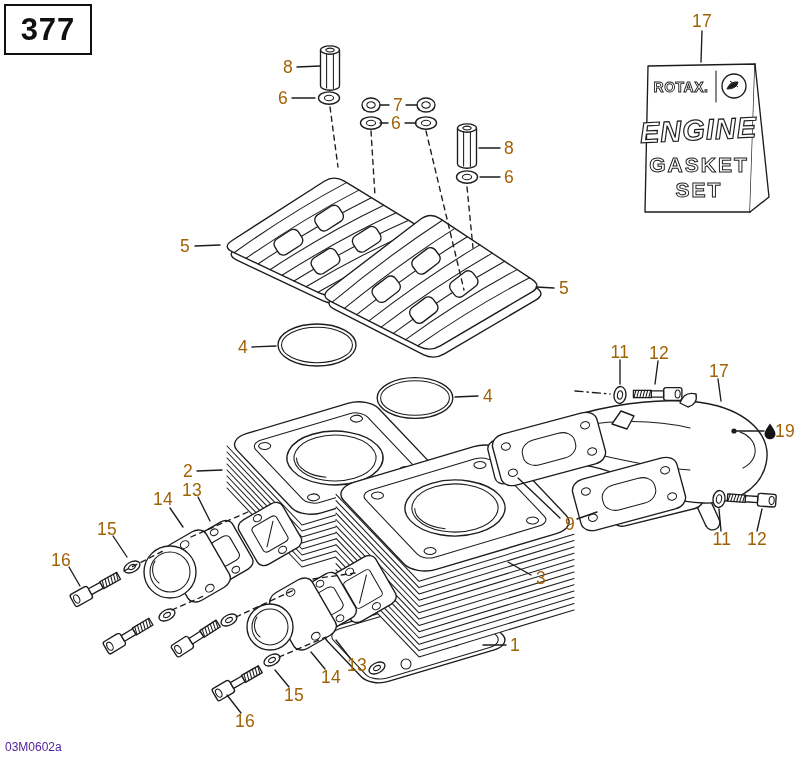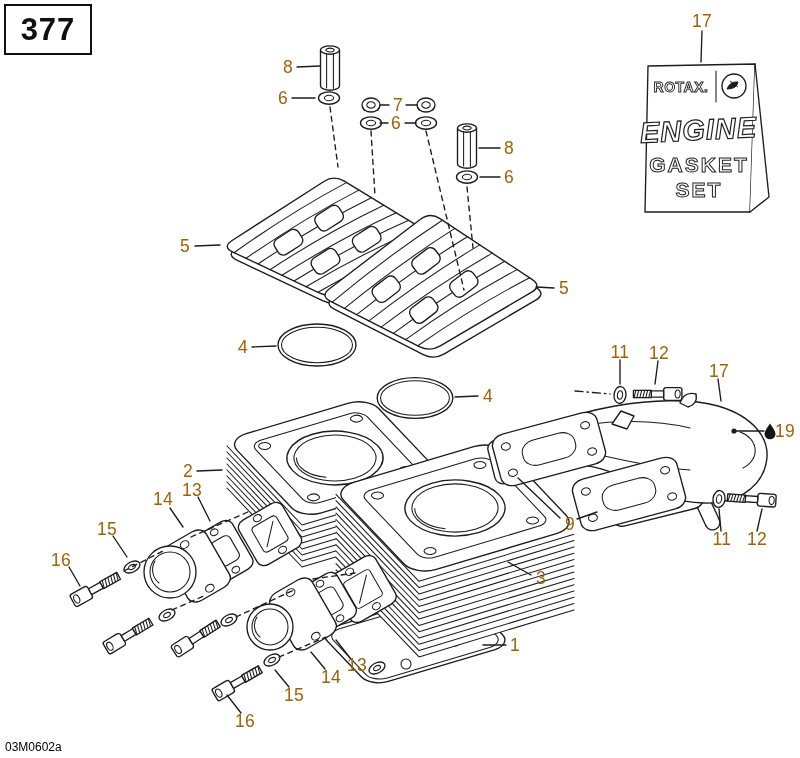--- a/index.html
+++ b/index.html
@@ -6,21 +6,21 @@
   .stage{position:relative;width:800px;height:758px;background:#fff;overflow:hidden;
          font-family:"Liberation Sans",sans-serif;}
   .stage svg{position:absolute;left:0;top:0;}
   svg *{vector-effect:non-scaling-stroke;}
   .ln{stroke:#1c1c1c;stroke-width:1.35;fill:none;stroke-linecap:round;stroke-linejoin:round;}
   .thin{stroke-width:1.05;}
   .fw{fill:#ffffff;}
   .badge{position:absolute;left:4px;top:4px;width:84px;height:47px;border:2px solid #101010;
          display:flex;align-items:center;justify-content:center;
          font-weight:700;font-size:31px;color:#101010;letter-spacing:1px;background:#fff;z-index:5;}
-  .code{position:absolute;left:5px;top:740px;font-size:12px;color:#000000;z-index:5;}
+  .code{position:absolute;left:5px;top:740px;font-size:12px;color:#4c1d95;z-index:5;}
   #callout-layer{position:absolute;left:0;top:0;width:800px;height:758px;z-index:4;pointer-events:none;}
   .callout{position:absolute;transform:translate(-50%,-50%);font-size:17.5px;color:#a16207;
            letter-spacing:.3px;white-space:nowrap;}
   .rotax-txt{font-size:14px;font-weight:700;letter-spacing:.5px;fill:#fff;stroke:#222;stroke-width:.9px;
              text-anchor:middle;font-family:"Liberation Sans",sans-serif;}
   .engine-txt{font-size:29px;font-weight:700;font-style:italic;letter-spacing:1px;fill:#fff;stroke:#222;
               stroke-width:1.2px;text-anchor:middle;font-family:"Liberation Sans",sans-serif;}
   .outline-txt{font-size:21px;font-weight:700;letter-spacing:2px;fill:#fff;stroke:#222;stroke-width:1px;
                text-anchor:middle;font-family:"Liberation Sans",sans-serif;}
 </style>

